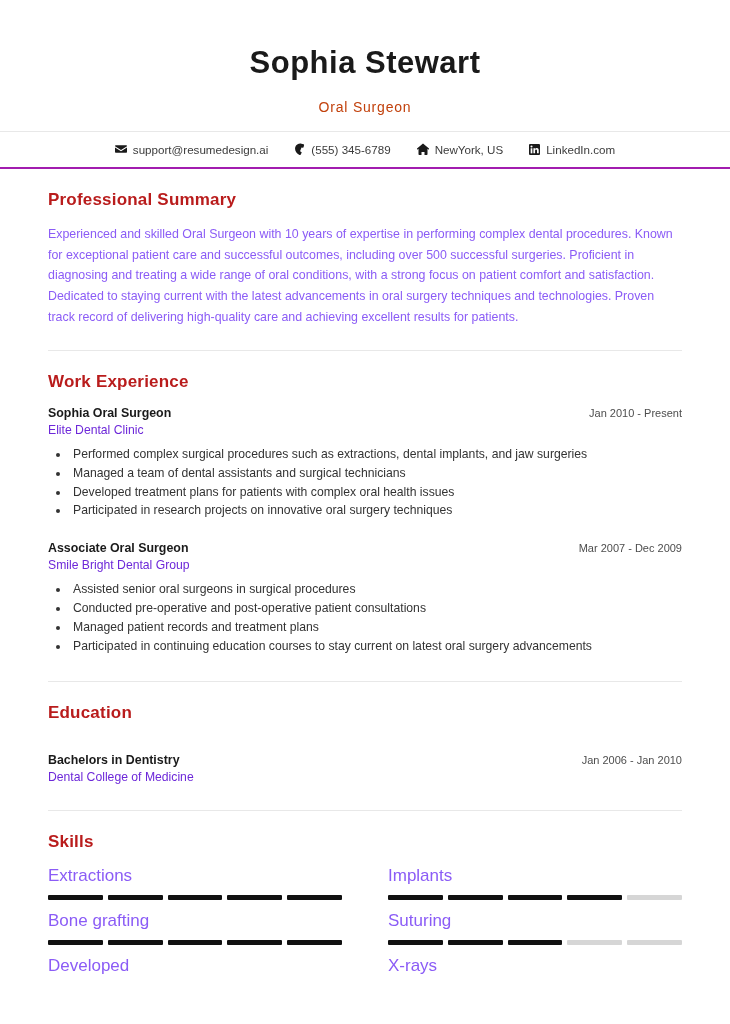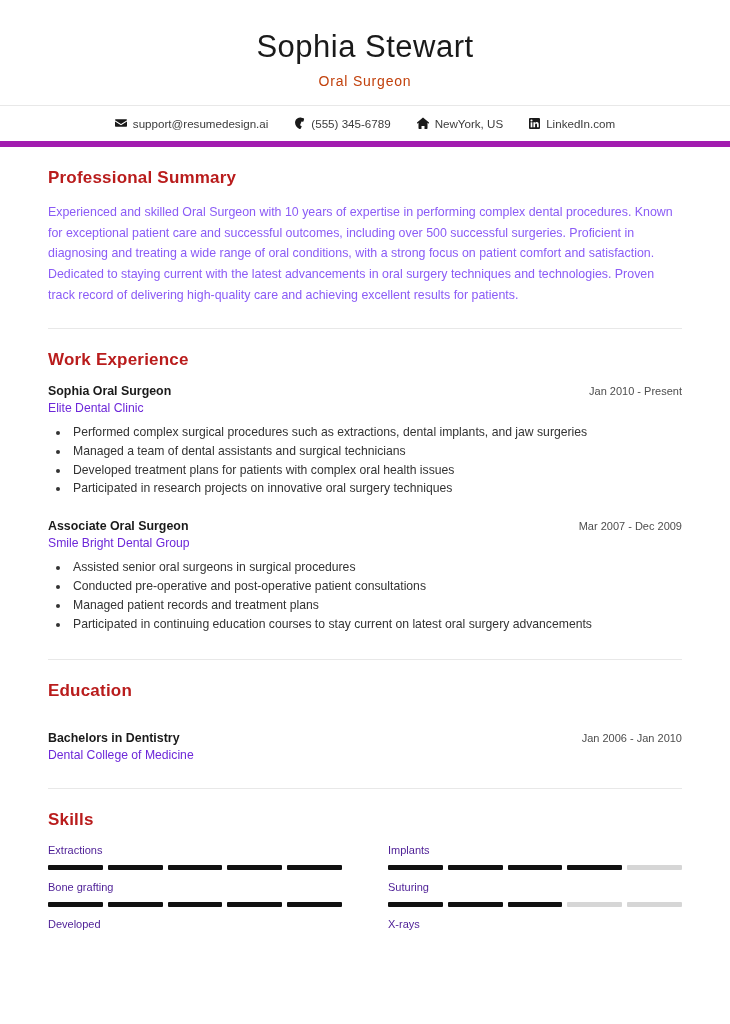--- a/index.html
+++ b/index.html
@@ -21,37 +21,37 @@
     position: relative;
   }
 
   
   .header {
     padding: 28px 48px 16px 48px;
     text-align: center;
   }
   .full-name {
     font-size: 31px;
-    font-weight: normal;
+    font-weight: bold;
     letter-spacing: 0.5px;
     color: #1a1a1a;
     line-height: 1.25;
-    margin: 0;
+    margin: 16px;
   }
   .job-title {
     font-size: 14px;
     color: #c2410c;
     letter-spacing: 0.8px;
     margin-top: 6px;
   }
 
   
   .contact-bar {
     border-top: 1px solid #e8e8e8;
-    border-bottom: 6px solid #a21caf;
+    border-bottom: 2px solid #a21caf;
     padding: 11px 20px;
     display: flex;
     justify-content: center;
     align-items: center;
     flex-wrap: wrap;
     gap: 4px;
   }
   .contact-item {
     display: inline-flex;
     align-items: center;
@@ -146,22 +146,22 @@
     display: grid;
     grid-template-columns: 1fr 1fr;
     column-gap: 46px;
     row-gap: 0px;
     padding-bottom: 10px;
   }
   .skill {
     padding-bottom: 11px;
   }
   .skill-name {
-    font-size: 11px;
-    color: #4c1d95;
+    font-size: 17px;
+    color: #8b5cf6;
     margin-bottom: 9px;
   }
   .skill-bar {
     display: flex;
     gap: 5px;
   }
   .skill-seg {
     flex: 1 1 0;
     height: 5px;
     background: #d6d6d6;

